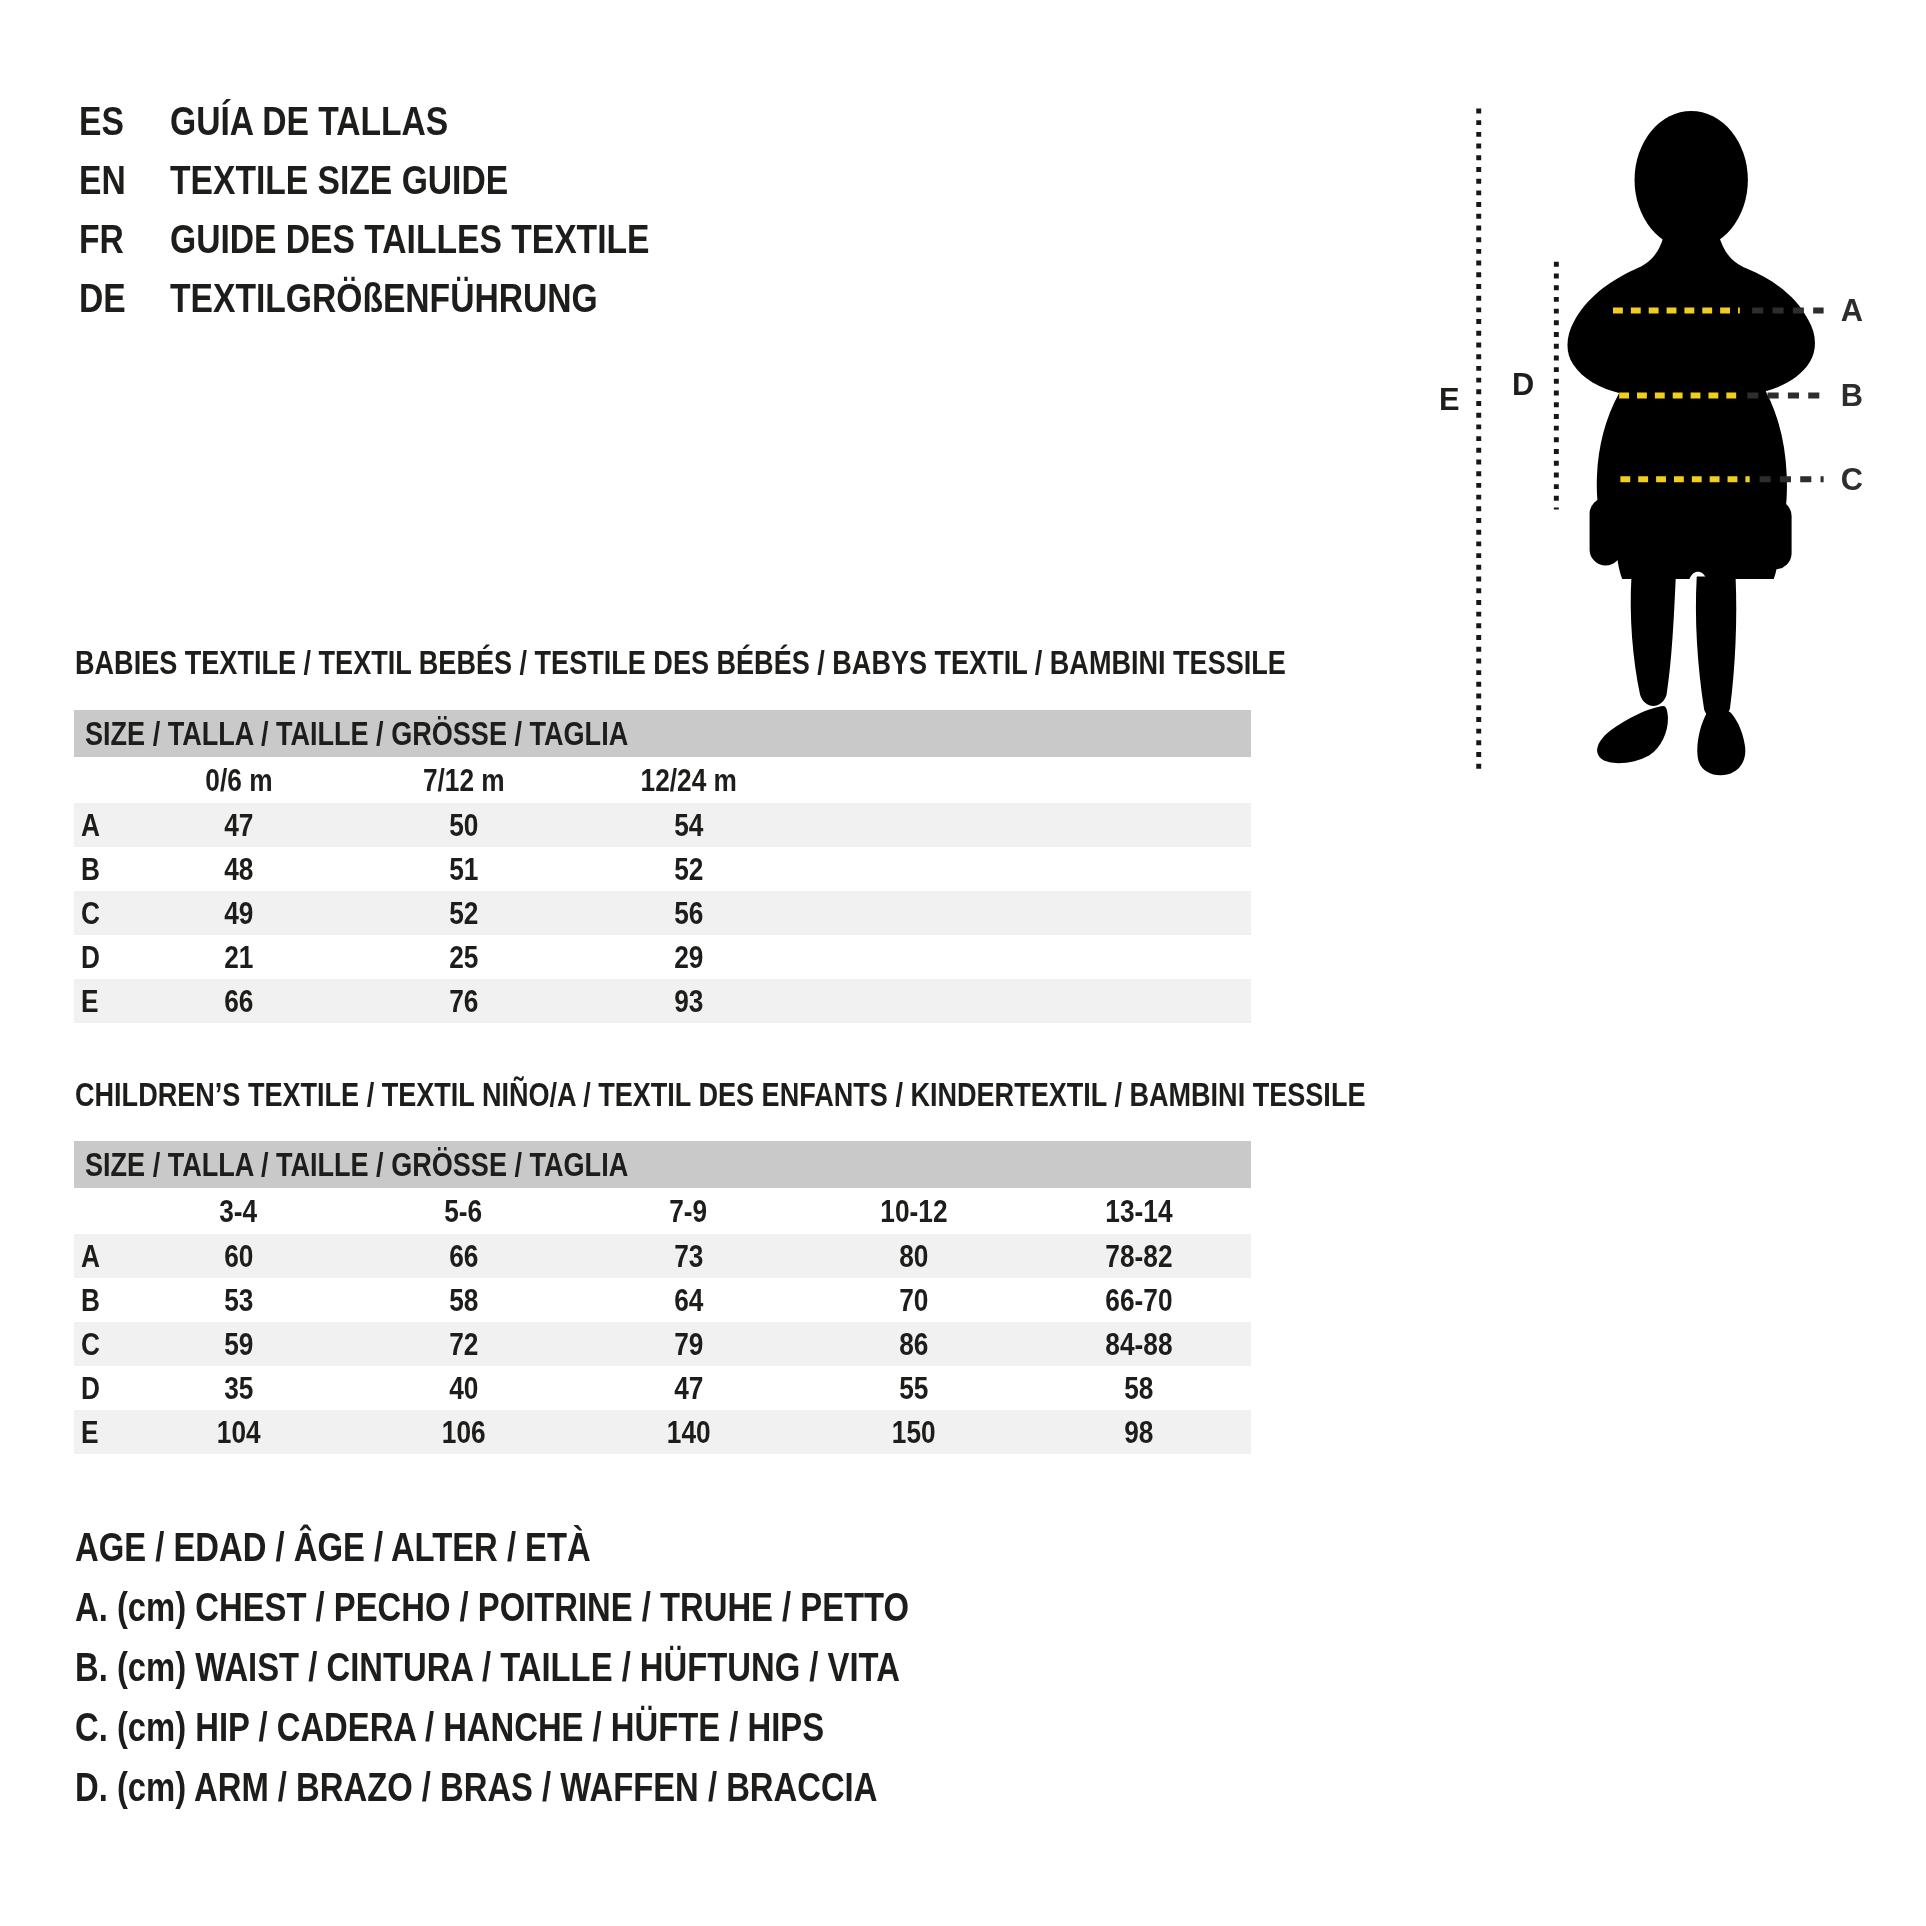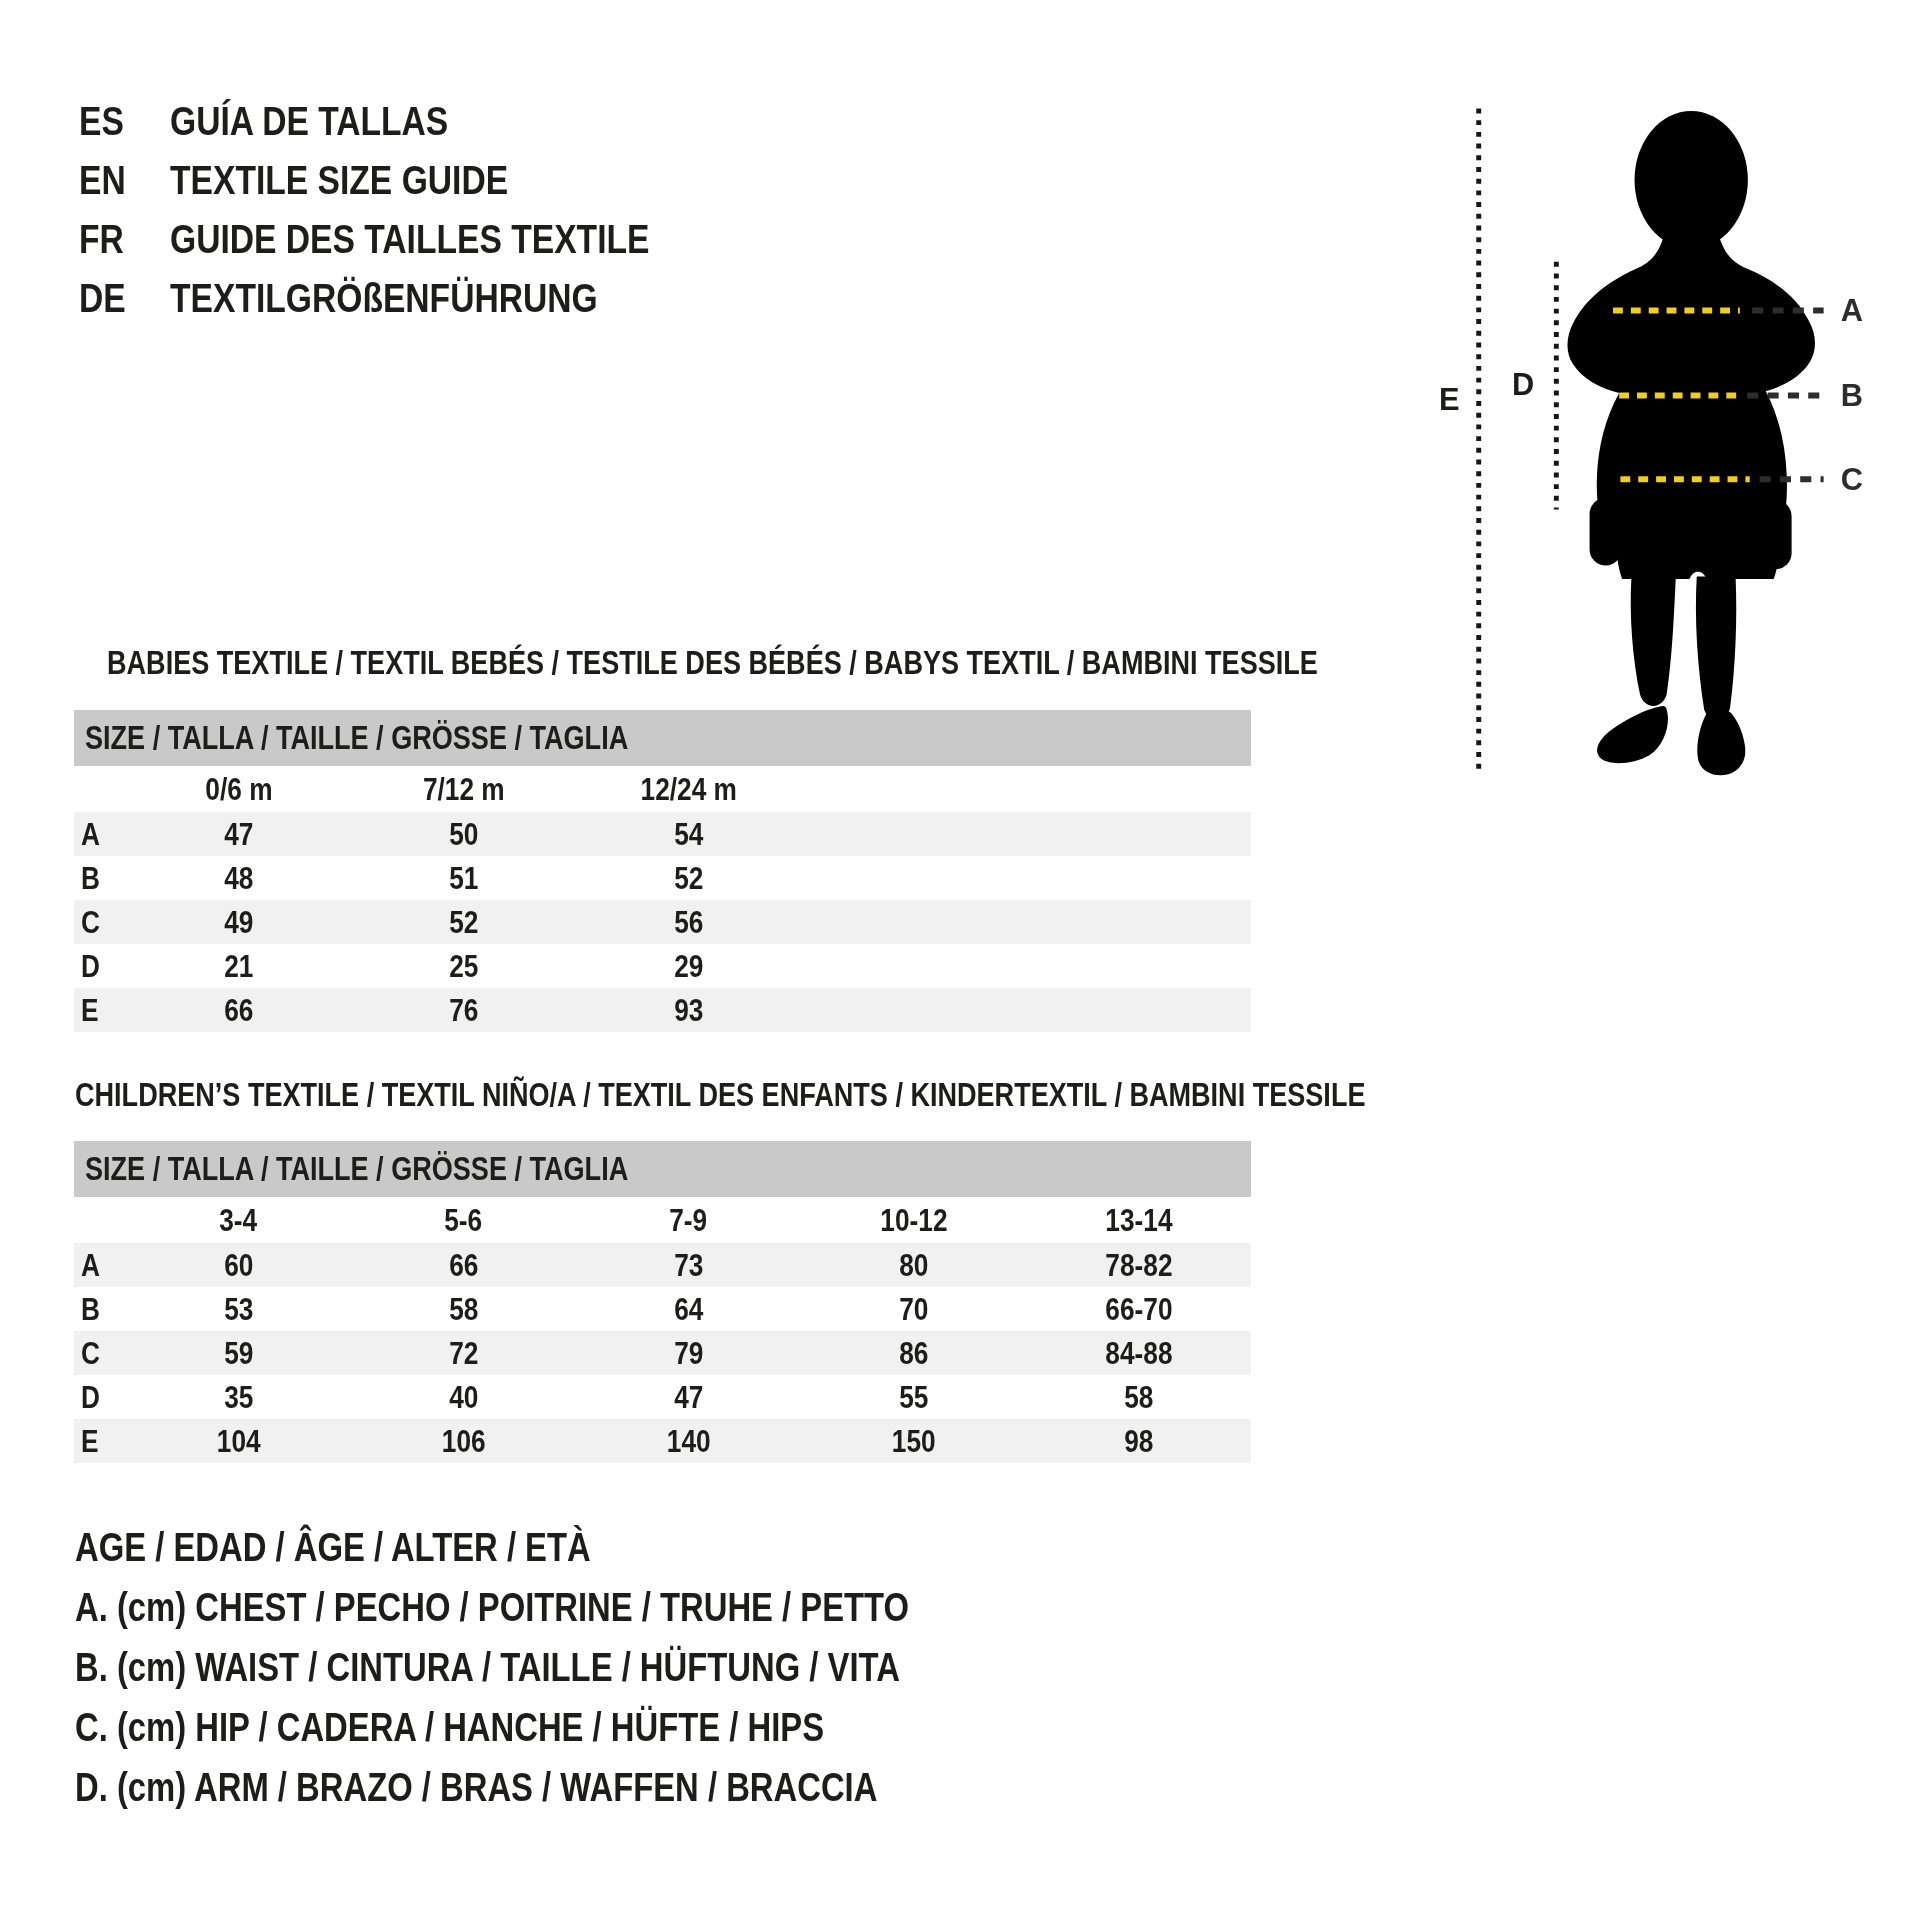--- a/index.html
+++ b/index.html
@@ -27,21 +27,21 @@
   .fig-label { font-size:50px; font-weight:800; fill:#2d2d2d;
                font-family:"Liberation Sans","DejaVu Sans",sans-serif; }
   .fig-label-dark { fill:#1d1d1b; }
 
   
   .sec-title { position:absolute; left:75px; height:39px; line-height:39px;
                font-size:33px; font-weight:700; white-space:nowrap; }
 
   
   .size-table { position:absolute; left:74px; width:1177px; }
-  .tbar { height:56px; background:#c9c9c9; display:flex; align-items:center;
+  .tbar { height:47px; background:#c9c9c9; display:flex; align-items:center;
           padding-left:11px; box-sizing:border-box; font-size:33px; font-weight:700; }
   .trow { display:flex; align-items:center; height:44px; font-size:32px; font-weight:700; }
   .thead-row { height:46px;align-items:center; }
   .cell { width:225px; display:flex; justify-content:center; align-items:center; }
   .cell.rowlabel { width:52px; padding-left:7.4px; box-sizing:border-box; justify-content:flex-start; }
   .shade { background:#f1f1f1; }
 
   
   .legend { position:absolute; left:75px; top:1517px; }
   .legend-line { height:60px; display:flex; align-items:center; font-size:40px; font-weight:700; }
@@ -115,21 +115,21 @@
       </g>
 
       <text class="fig-label" x="688" y="401">A</text>
       <text class="fig-label" x="688" y="539">B</text>
       <text class="fig-label" x="688" y="675">C</text>
       <text class="fig-label fig-label-dark" x="172" y="522" text-anchor="middle">D</text>
       <text class="fig-label fig-label-dark" x="52" y="545" text-anchor="middle">E</text>
     </svg>
   </div>
 
-  <div class="sec-title" style="top:643px;margin-left:32px;">
+  <div class="sec-title" style="top:643px;">
     <span class="cx-l">BABIES TEXTILE / TEXTIL BEBÉS / TESTILE DES BÉBÉS / BABYS TEXTIL / BAMBINI TESSILE</span>
   </div>
   <div class="size-table" style="top:710px;">
     <div class="tbar">
       <span class="cx-l">SIZE / TALLA / TAILLE / GRÖSSE / TAGLIA</span>
     </div>
     <div class="trow thead-row">
       <div class="cell rowlabel"></div>
       <div class="cell">
           <span class="cx-c">0/6 m</span>

